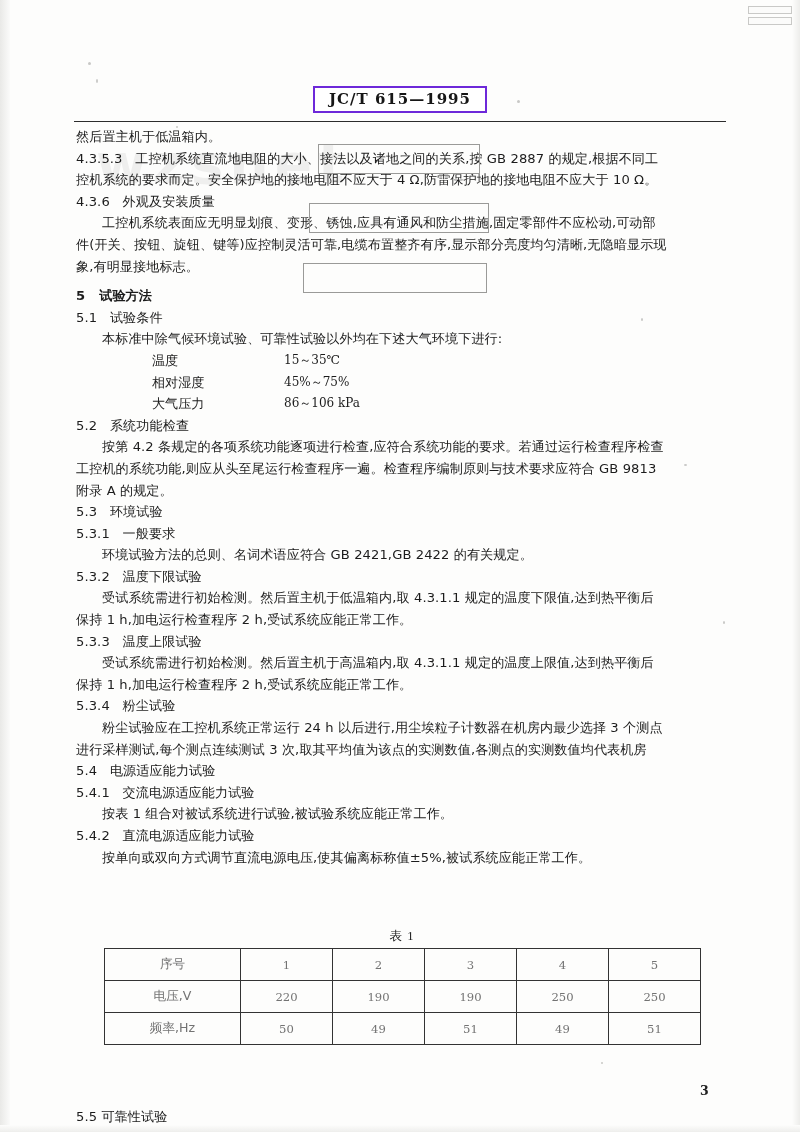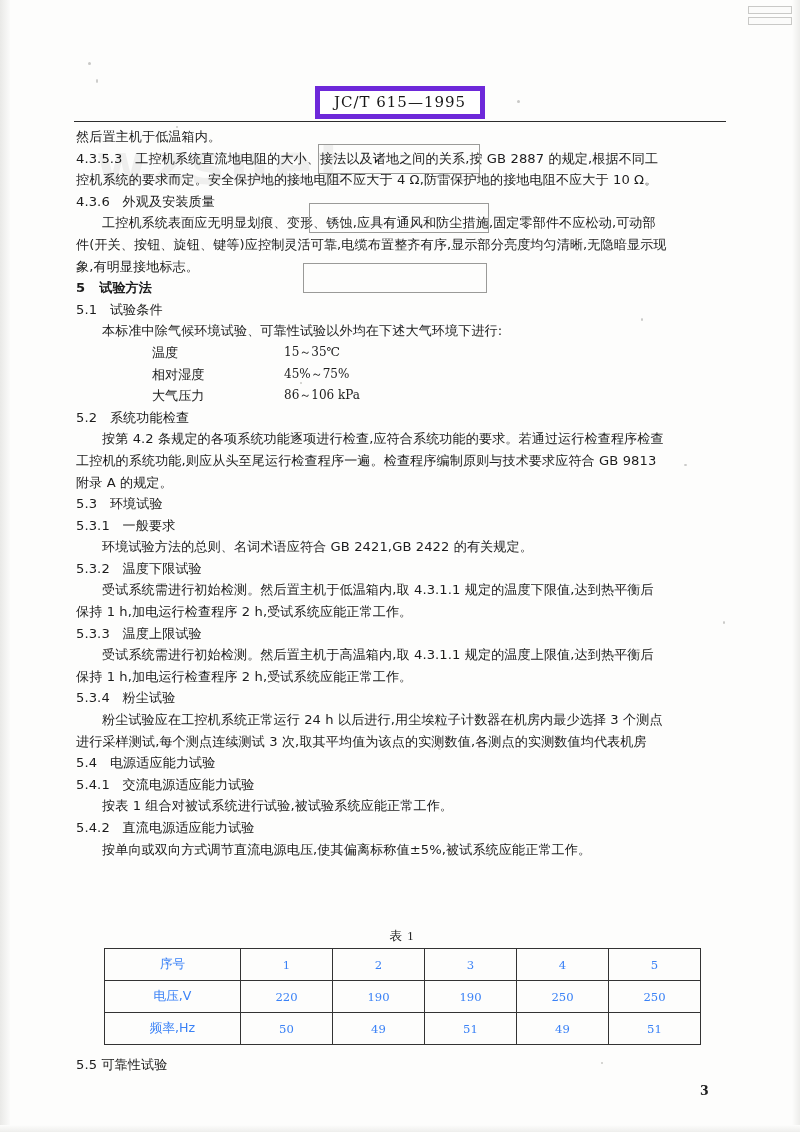--- a/index.html
+++ b/index.html
@@ -83,24 +83,24 @@
   .doc-header {
     position: absolute;
     left: 76px;
     top: 86px;
     width: 648px;
     text-align: center;
   }
   .std-number {
     display: inline-block;
     padding: 2px 14px 3px 14px;
-    border: 5px solid #6d28d9;
+    border: 2px solid #6d28d9;
     font-family: "DejaVu Serif", "Liberation Serif", serif;
     font-size: 15px;
-    font-weight: 400;
+    font-weight: 700;
     letter-spacing: 1px;
     color: #161616;
     background: #ffffff;
   }
   .header-rule {
     position: absolute;
     left: 74px;
     top: 121px;
     width: 652px;
     height: 0;
@@ -116,21 +116,21 @@
   }
   .ln {
     font-size: 13.1px;
     line-height: 21.6px;
     letter-spacing: 0.1px;
     white-space: pre;
     color: #1c1c1c;
     font-family: "DejaVu Sans", "Liberation Sans", sans-serif;
   }
   .ln.ind1 { padding-left: 26px; }
-  .ln.head { font-weight: 700; }
+  .ln.head { font-weight: 700; margin-top: 8px; }
 
   .param-row {
     display: flex;
     font-size: 13.1px;
     line-height: 21.6px;
     padding-left: 52px;
   }
   .param-name { width: 132px; margin-left: 24px; }
   .param-val {
     font-family: "DejaVu Serif", "Liberation Serif", serif;
@@ -163,36 +163,36 @@
     width: 597px;
     border-collapse: collapse;
     table-layout: fixed;
   }
   .data-table td {
     border: 1px solid #333333;
     height: 29px;
     text-align: center;
     vertical-align: middle;
     font-size: 12.2px;
-    color: #3b82f6;
+    color: #737373;
   }
   .data-table td.rowhead {
     width: 133px;
     font-size: 12.6px;
   }
   .data-table td.num {
     font-family: "DejaVu Serif", "Liberation Serif", serif;
     font-size: 11.6px;
   }
 
   
   .footer-line {
     position: absolute;
     left: 76px;
-    top: 1056px;
+    top: 1108px;
     font-size: 13.1px;
     letter-spacing: 0.1px;
   }
   .page-number {
     position: absolute;
     left: 700px;
     top: 1083px;
     font-family: "DejaVu Serif", "Liberation Serif", serif;
     font-size: 12.5px;
     font-weight: 700;

